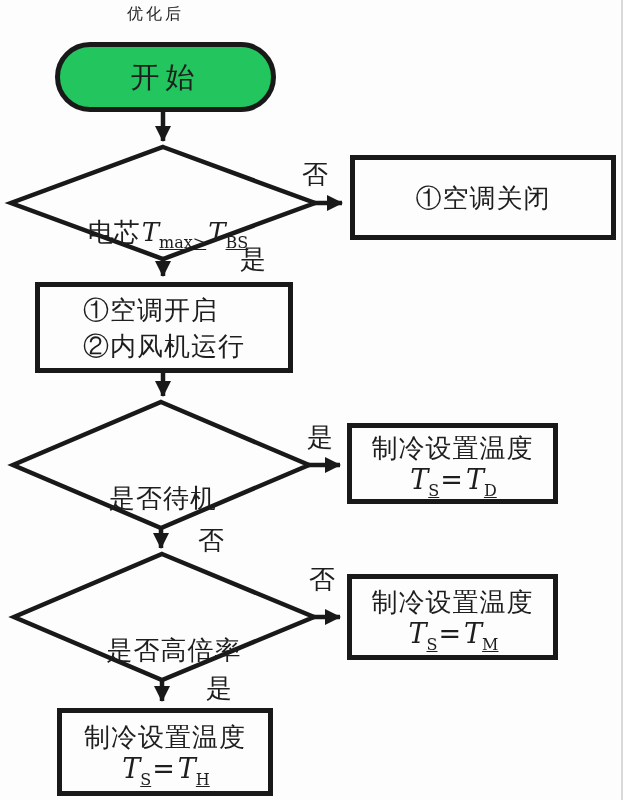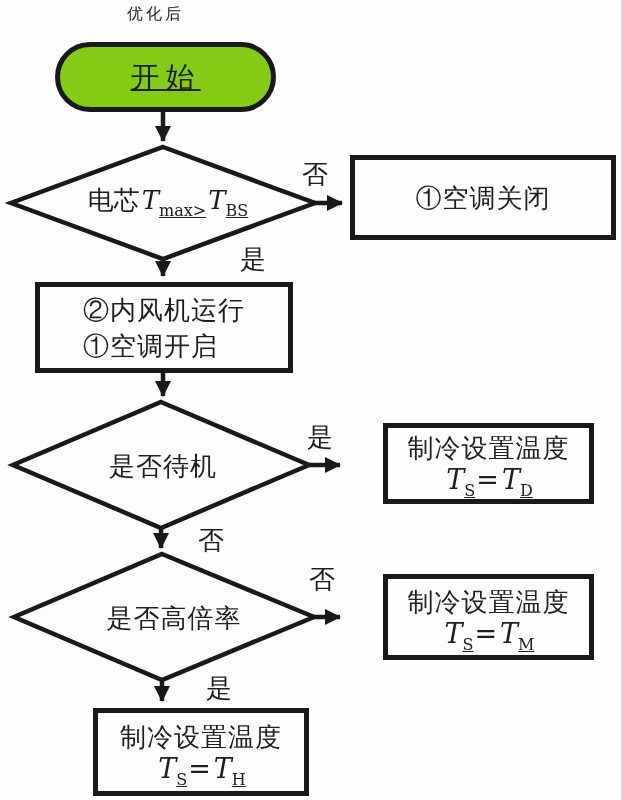--- a/index.html
+++ b/index.html
@@ -25,25 +25,24 @@
     background: #fdfdfd;
     display: flex;
     align-items: center;
     justify-content: center;
   }
   .stadium {
     position: absolute;
     box-sizing: border-box;
     border: 5px solid #191919;
     border-radius: 36px;
-    background: #84cc16;
+    background: #22c55e;
     display: flex;
     align-items: center;
     justify-content: center;
-    text-decoration: underline;
   }
   .cn { font-size: 26px; line-height: 36px; letter-spacing: 1px; }
   .big { font-size: 29px; letter-spacing: 6px; }
   .two-line { text-align: left; }
   .page-title {
     position: absolute;
     font-size: 16px;
     letter-spacing: 3px;
     white-space: nowrap;
   }
@@ -53,38 +52,39 @@
     line-height: 26px;
     white-space: nowrap;
   }
   .dlabel {
     position: absolute;
     font-size: 26px;
     white-space: nowrap;
     display: flex;
     align-items: baseline;
     justify-content: center;
+    margin-top: 32px;
   }
   .formula {
     display: flex;
     align-items: baseline;
     justify-content: center;
     font-size: 27px;
   }
   .tvar { font-style: italic; font-family: "DejaVu Serif", serif; padding-left: 2px; }
   .tsub {
     font-size: 16px;
     font-style: normal;
     position: relative;
     top: 7px;
     letter-spacing: 0;
     text-decoration: underline;
   }
   .op { font-style: normal; padding: 0 1px; }
-  .vcenter { display: flex; flex-direction: column; align-items: center; justify-content: center; margin-left: 36px; }
+  .vcenter { display: flex; flex-direction: column; align-items: center; justify-content: center; }
   .edge-shade {
     position: absolute;
     top: 0; right: 0;
     width: 2px; height: 800px;
     background: #d9d9d9;
   }
 </style>
 </head>
 <body>
 
@@ -130,22 +130,22 @@
   <div class="edge-label" style="left:240px; top:246px;">是</div>
 
   <div class="node-rect" style="left:350px; top:155px; width:266px; height:85px;">
     <div class="cn two-line">
       <div>①空调关闭</div>
     </div>
   </div>
 
   <div class="node-rect" style="left:35px; top:282px; width:258px; height:91px;">
     <div class="cn two-line">
+      <div>①空调开启</div>
       <div>②内风机运行</div>
-      <div>①空调开启</div>
     </div>
   </div>
 
   <div class="dlabel cn" style="left:83px; top:448px; width:160px;">是否待机</div>
 
   <div class="edge-label" style="left:307px; top:424px;">是</div>
 
   <div class="edge-label" style="left:198px; top:527px;">否</div>
 
   <div class="node-rect vcenter" style="left:347px; top:423px; width:211px; height:81px;">

